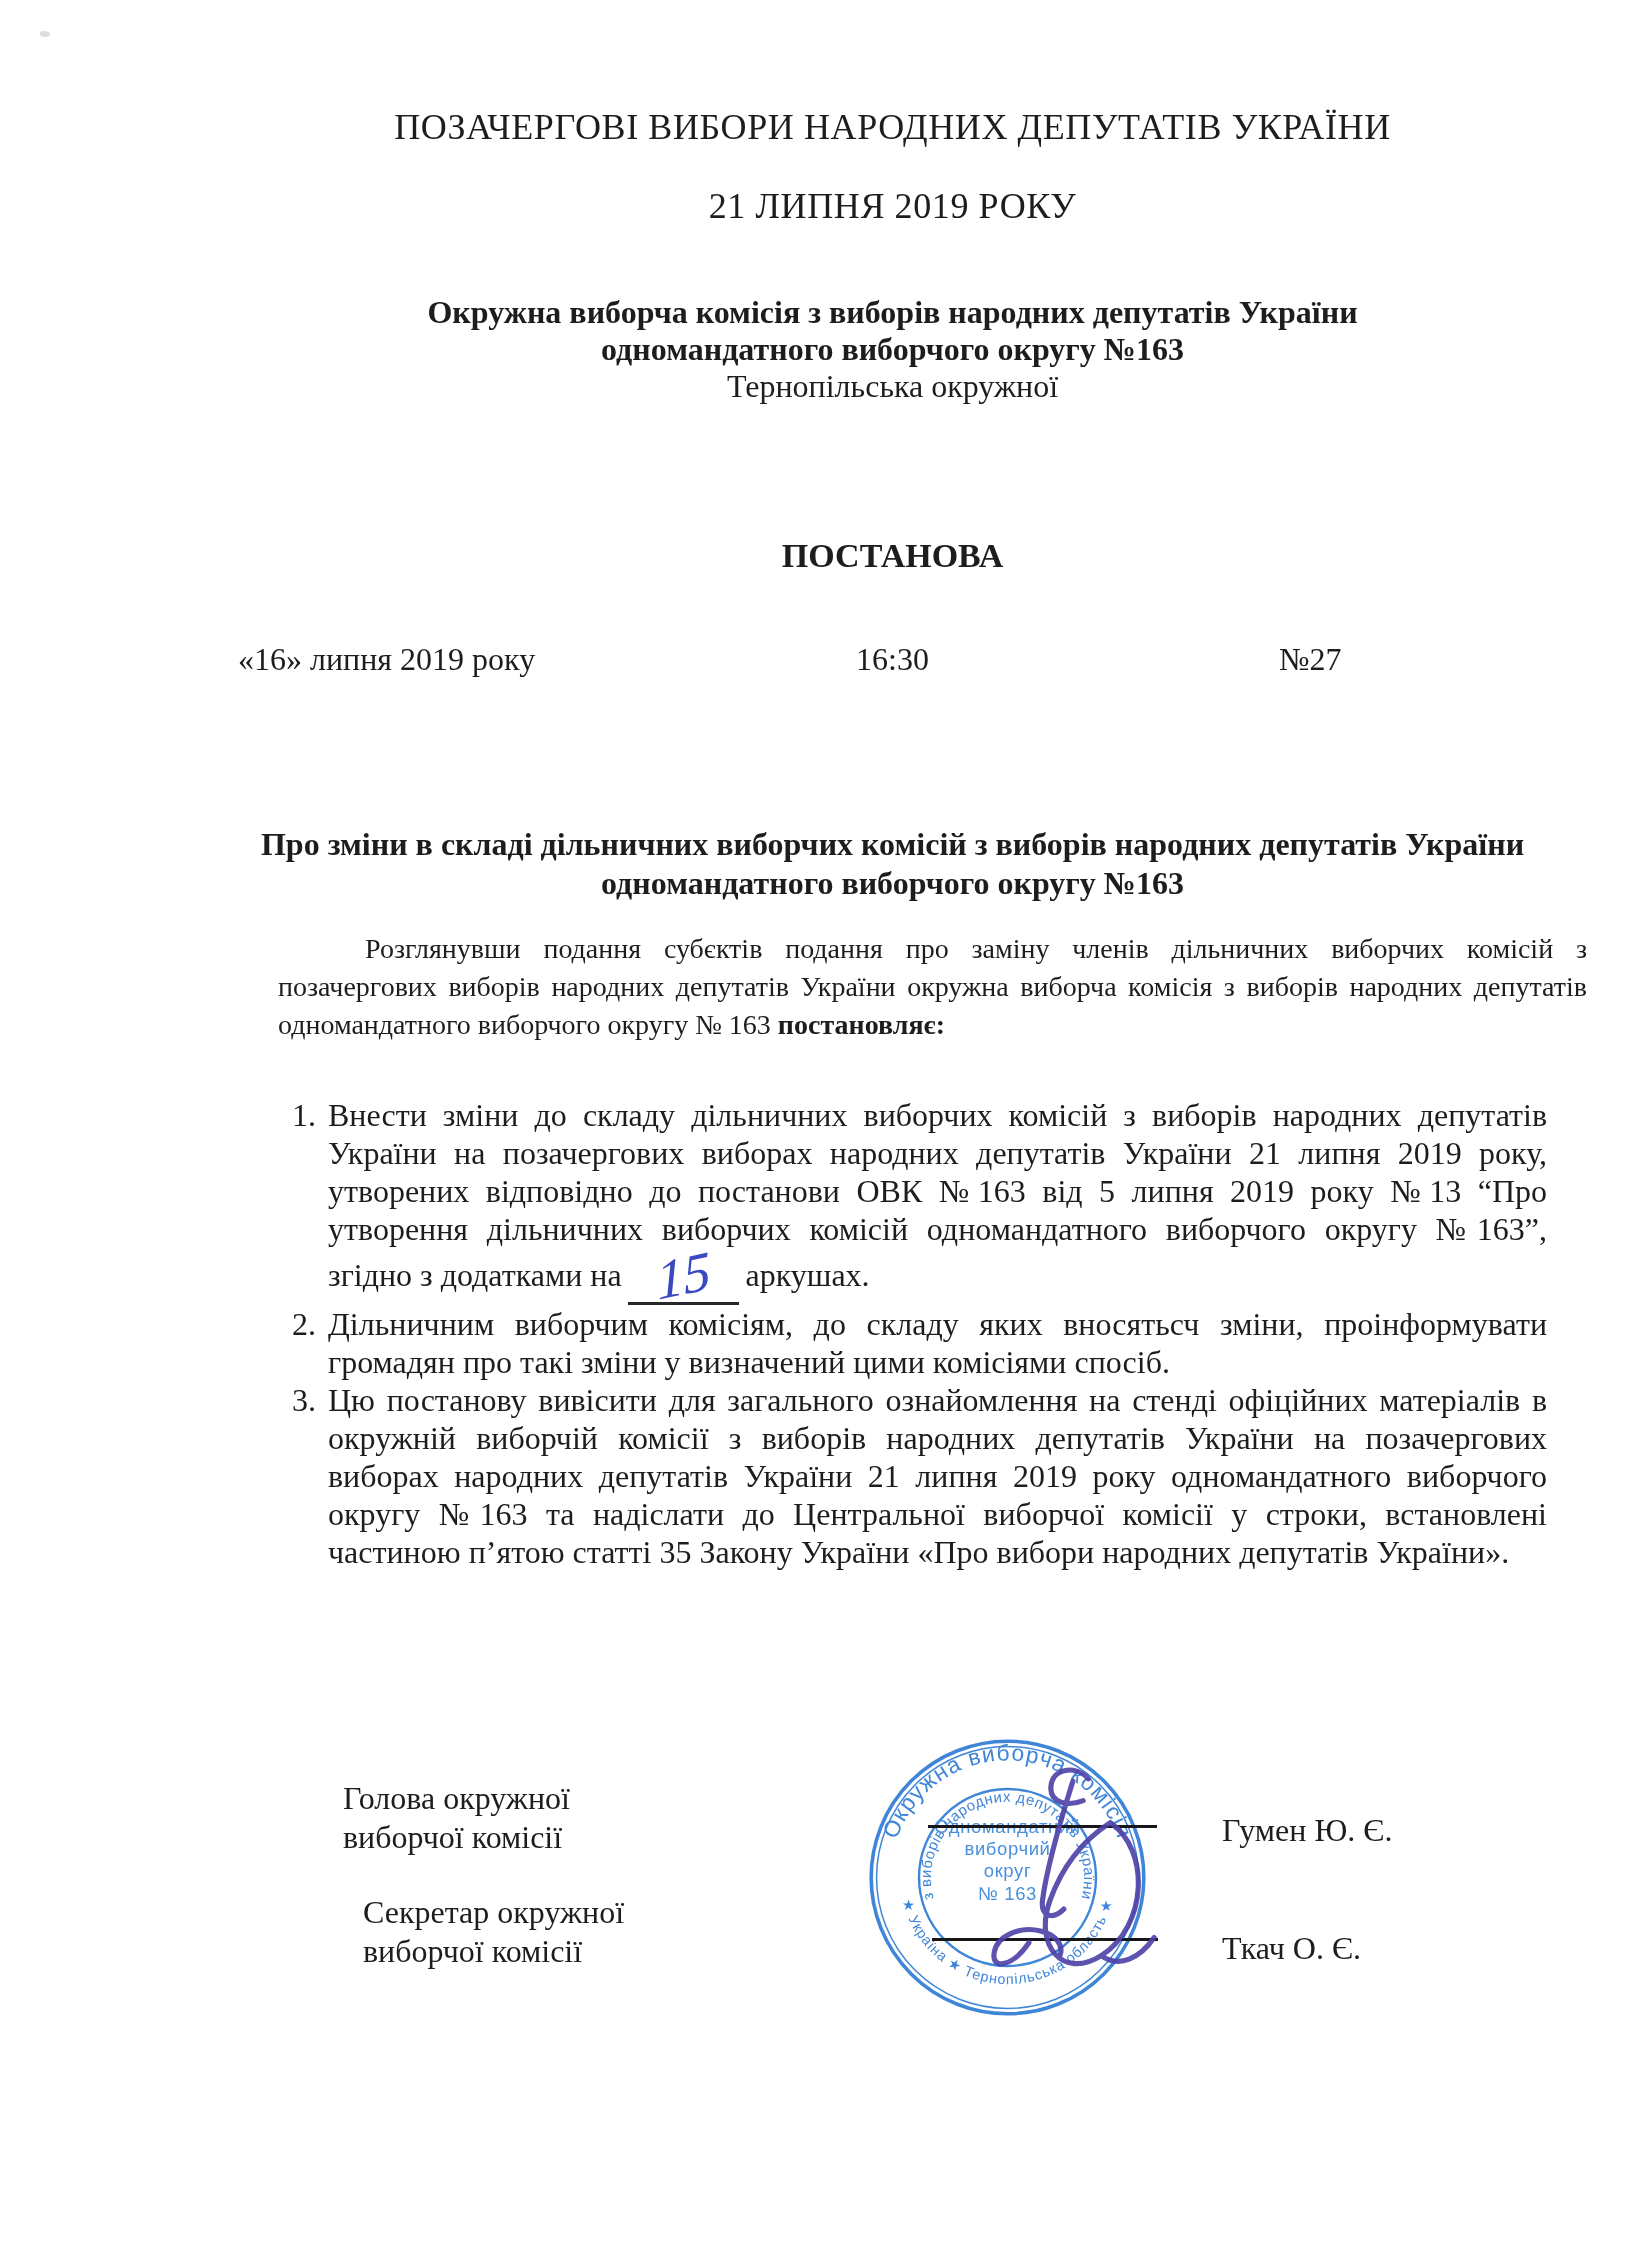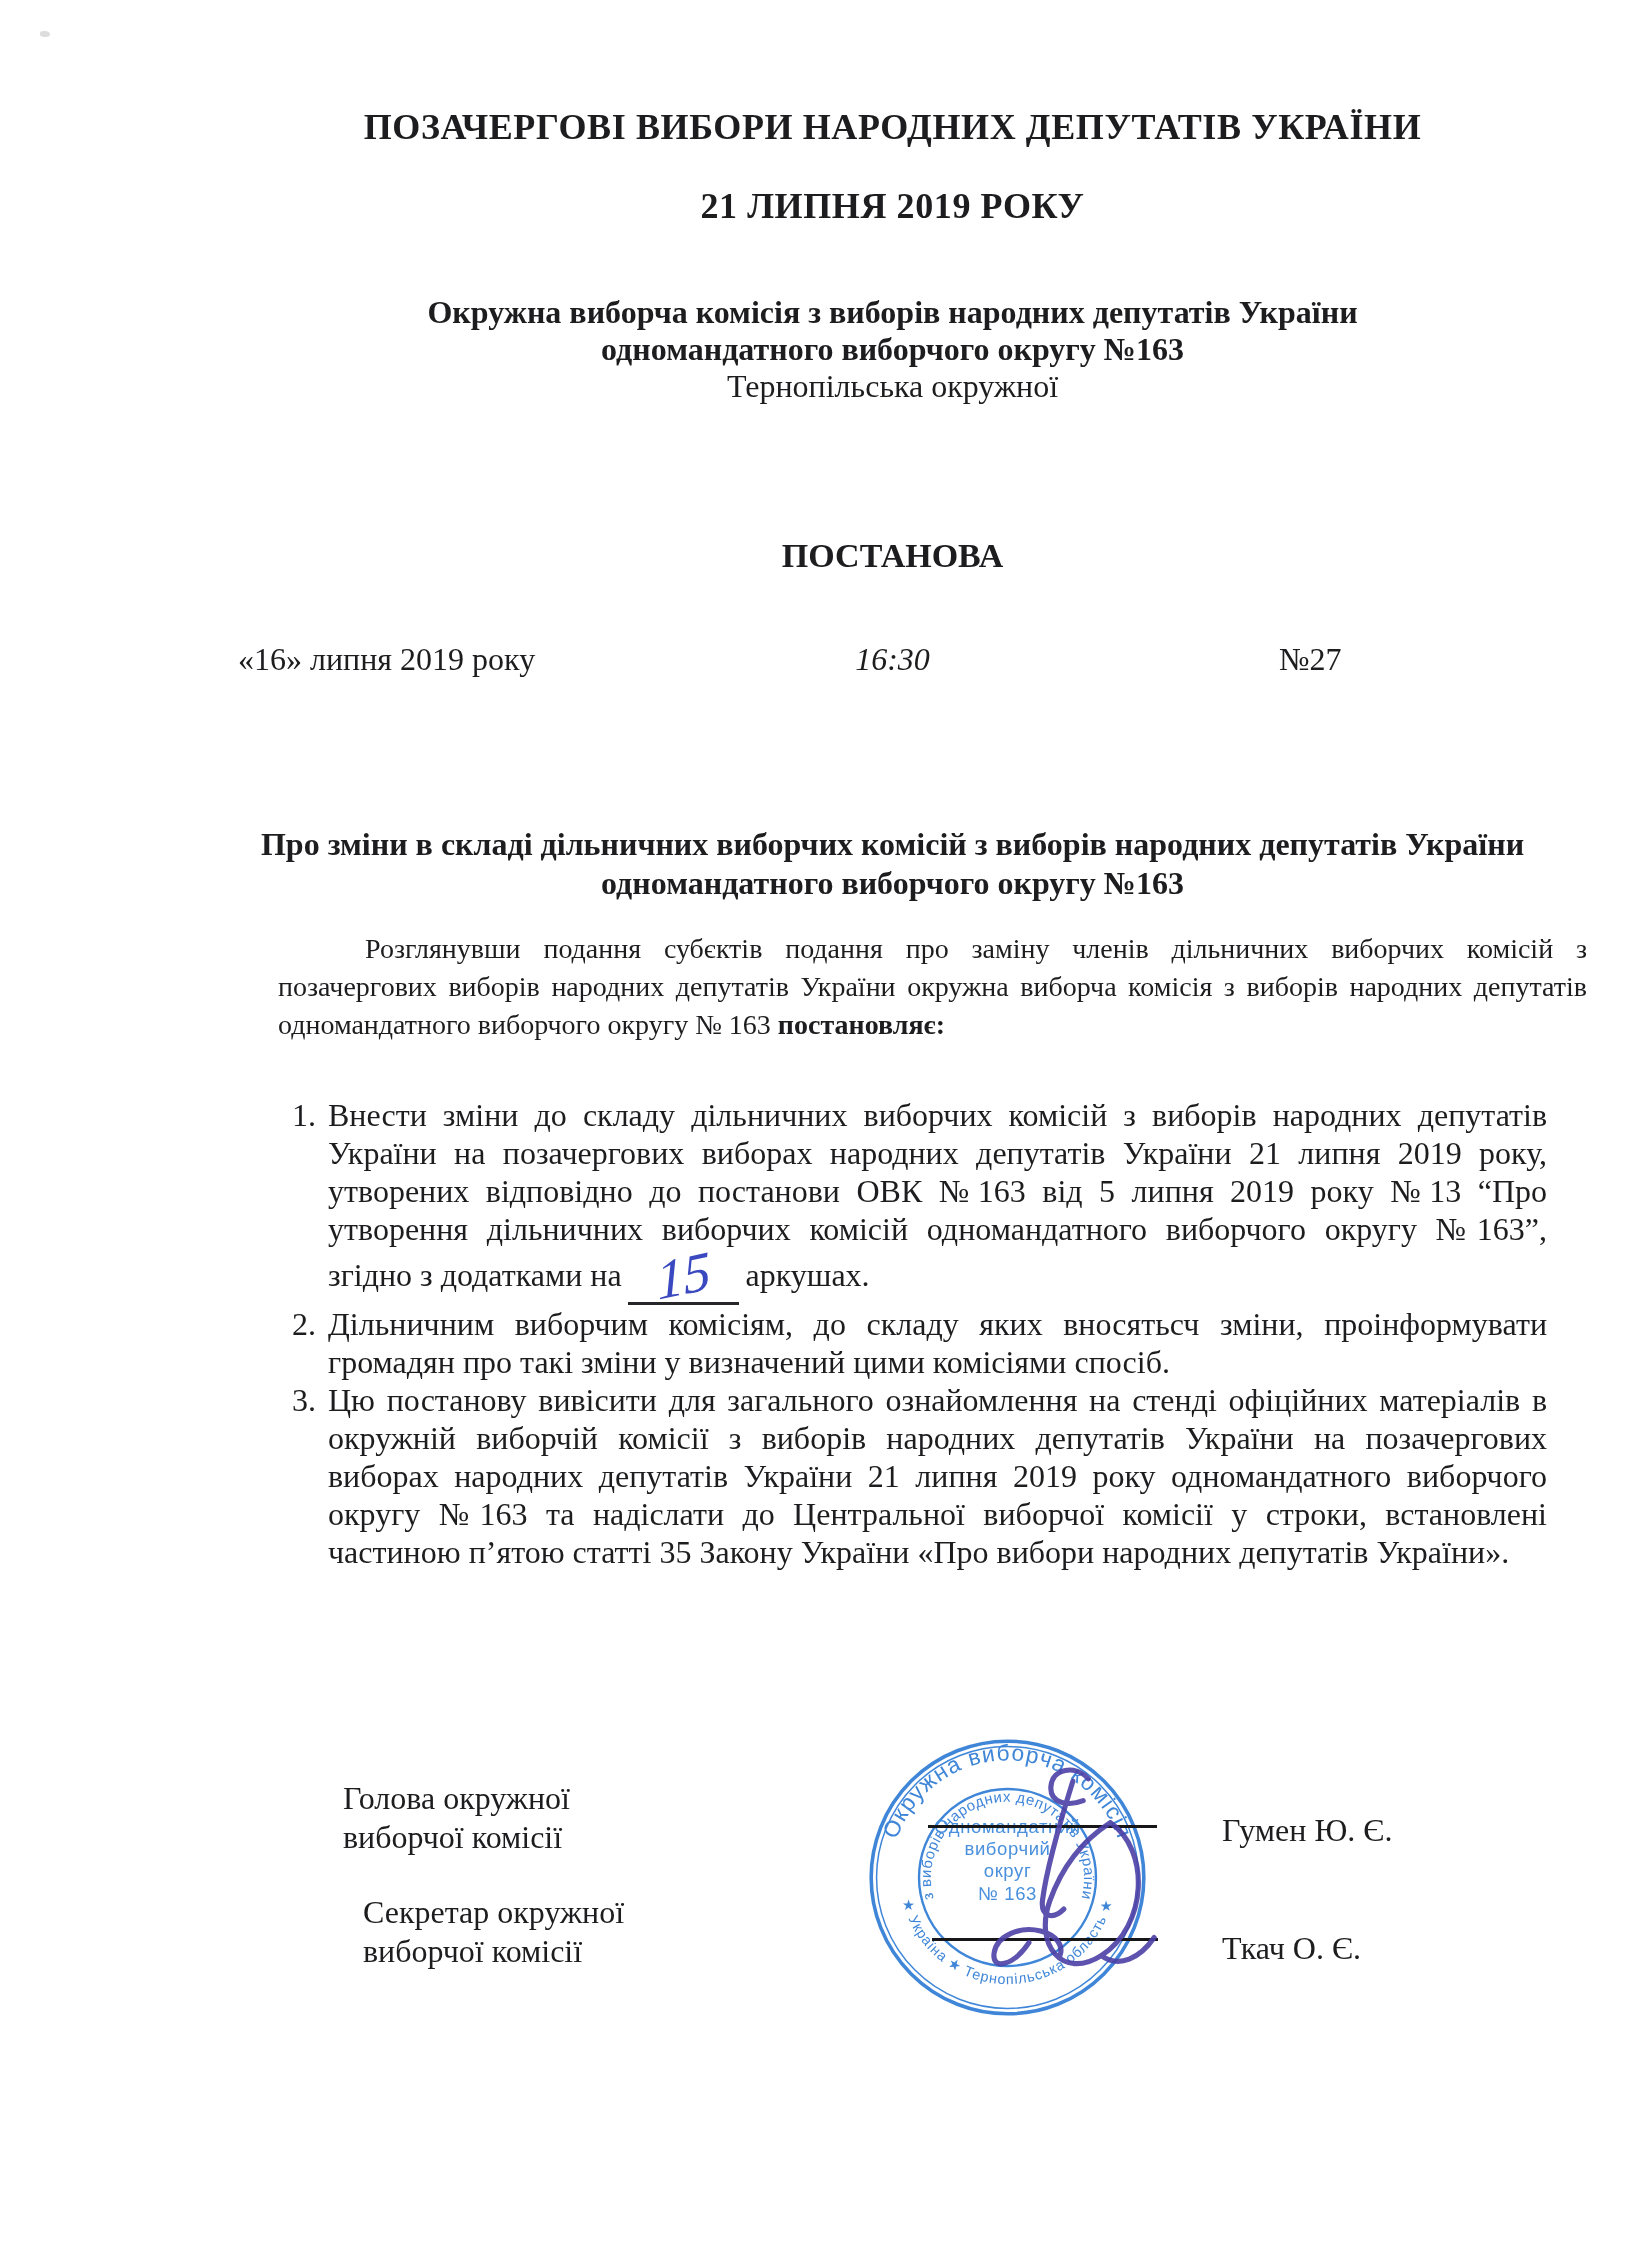--- a/index.html
+++ b/index.html
@@ -8,29 +8,29 @@
     width:1644px;
     height:2261px;
     background:#ffffff;
     overflow:hidden;
     font-family:"Liberation Serif", serif;
     color:#1d1d1f;
   }
   .block{position:absolute;left:238px;width:1309px;}
   .center{text-align:center;}
 
-  #doc-title{top:88px;font-size:36px;font-weight:bold;line-height:79px;letter-spacing:0.6px;}
+  #doc-title{top:88px;font-size:36px;font-weight:normal;line-height:79px;letter-spacing:0.6px;}
   #commission{top:294px;font-size:32px;line-height:37px;}
   #commission .c1,#commission .c2{font-weight:bold;}
   #resolution-title{top:536px;font-size:34px;font-weight:bold;line-height:40px;}
   #resolution-city{top:578px;font-size:32px;line-height:39px;}
 
   #date-row{top:641px;height:40px;font-size:32px;}
   #date-row .d-left{position:absolute;left:0;top:0;}
-  #date-row .d-time{position:absolute;left:0;top:0;width:100%;text-align:center;font-style:italic;}
+  #date-row .d-time{position:absolute;left:0;top:0;width:100%;text-align:center;}
   #date-row .d-num{position:absolute;left:1041px;top:0;}
 
   #subject{top:825px;font-size:32px;font-weight:bold;line-height:39px;}
 
   #intro{top:930px;font-size:28px;line-height:38px;text-align:justify;text-indent:87px;margin-left:40px;}
   #intro .resolves{font-weight:bold;}
 
   #list{top:1096px;font-size:32px;line-height:38px;}
   .li{position:relative;padding-left:90px;text-align:justify;}
   .li .num{position:absolute;left:54px;top:0;}

